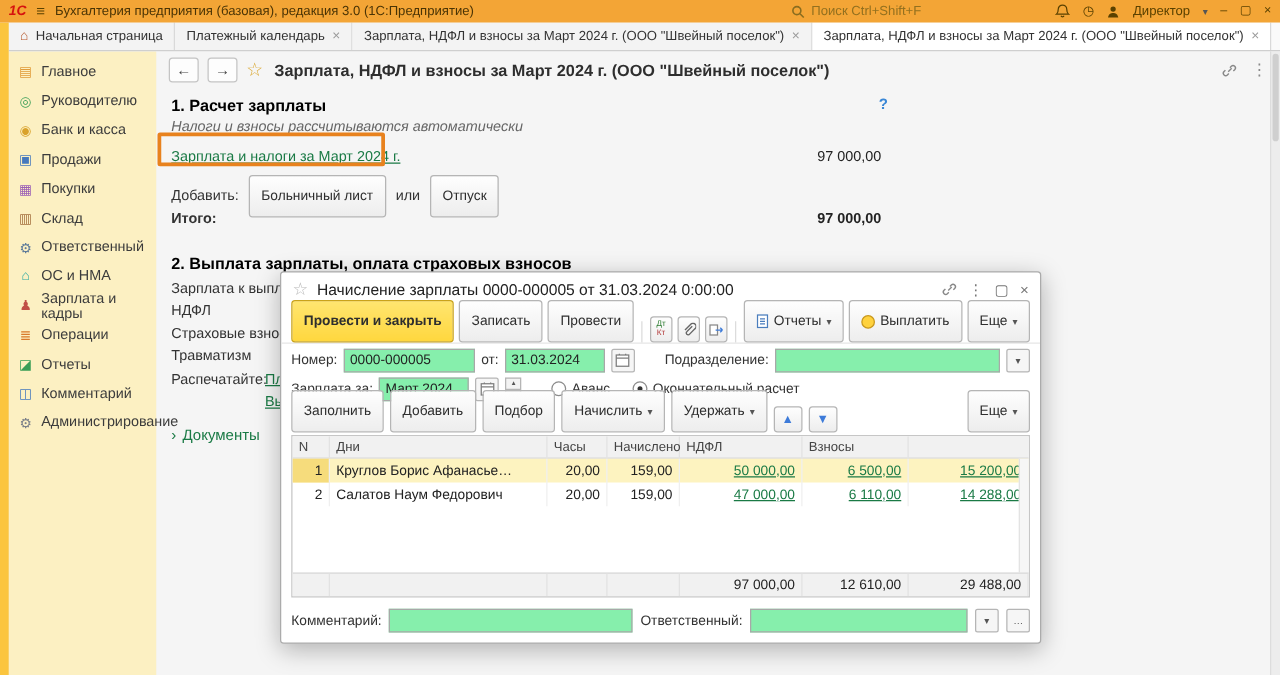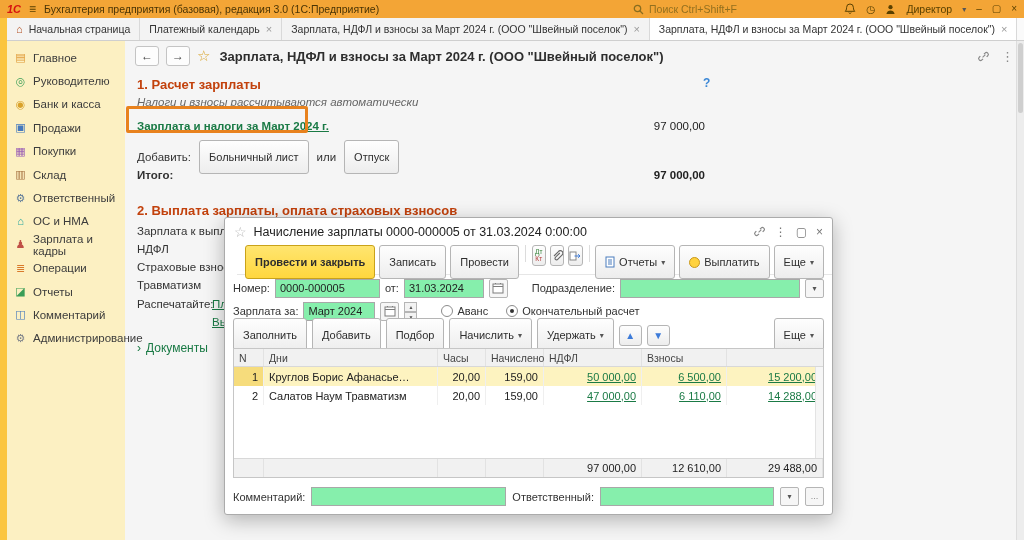--- a/index.html
+++ b/index.html
@@ -29,21 +29,21 @@
   .side-item .ic{width:13px;font-size:11px;text-align:center;flex:0 0 13px;}
 
   
   .content{position:absolute;left:125px;top:41px;right:0;bottom:0;background:#f5f5f5;}
   .page-header{display:flex;align-items:center;height:30px;padding:0 10px;gap:7px;}
   .navbtn{width:24px;height:20px;border:1px solid #c4c4c4;background:#fdfdfd;border-radius:3px;font-size:12px;color:#444;display:flex;align-items:center;justify-content:center;}
   .fav-star{color:#d9a62e;font-size:15px;}
   .page-title{font-size:13px;font-weight:bold;color:#2e2e2e;margin-left:2px;}
   .ph-right{margin-left:auto;display:flex;gap:11px;align-items:center;color:#8a8a8a;font-size:13px;}
   .abs{position:absolute;}
-  .sec-h{font-size:13px;font-weight:bold;color:#c2410c;}
+  .sec-h{font-size:13px;font-weight:bold;color:#000000;}
   .note{font-style:italic;font-size:11.5px;color:#666;}
   .lnk{color:#1a7a45;text-decoration:underline;font-size:11.5px;cursor:pointer;}
   .amount{font-size:11.5px;color:#222;text-align:right;}
   .lbl{font-size:11.5px;color:#333;}
   .help{color:#3a87d6;font-size:12px;font-weight:bold;}
   .annotation{position:absolute;left:126px;top:106px;width:182px;height:27px;border:3px solid #e8821e;border-radius:2px;z-index:12;pointer-events:none;}
   .docs-link{color:#1a7a45;font-size:12px;display:flex;gap:5px;align-items:center;}
   .scrollbar{position:absolute;right:0;top:41px;width:8px;bottom:0;background:#ededed;border-left:1px solid #ddd;z-index:6;}
   .scroll-thumb{position:absolute;top:2px;left:1px;width:5px;height:70px;background:#cfcfcf;border-radius:3px;}
 
@@ -59,21 +59,21 @@
   .dtkt i:first-child{color:#2e7d32;}
   .dtkt i:last-child{color:#b23b3b;}
   .blue-arrow{color:#3d7bd9;font-size:10px;}
 
   
   .dialog{position:absolute;left:224px;top:217px;width:609px;height:298px;background:#fff;border:1px solid #ababab;border-radius:3px;box-shadow:0 5px 20px rgba(0,0,0,.28);z-index:30;}
   .d-title{position:absolute;top:0;left:0;right:0;height:27px;display:flex;align-items:center;gap:7px;padding:0 9px;}
   .d-title .t{font-size:12.5px;color:#222;}
   .d-title .star{color:#b9b9b9;font-size:14px;}
   .d-ico{color:#777;font-size:12px;}
-  .d-toolbar{position:absolute;top:27px;left:12px;right:0;height:30px;display:flex;align-items:flex-start;gap:4px;padding:0 8px;border-bottom:1px solid #e6e6e6;}
+  .d-toolbar{position:absolute;top:27px;left:0;right:0;height:30px;display:flex;align-items:flex-end;gap:4px;padding:0 8px;border-bottom:1px solid #e6e6e6;}
   .d-row{position:absolute;left:8px;right:8px;height:20px;display:flex;align-items:center;gap:5px;font-size:11px;color:#333;}
   .input{height:19px;border:1px solid #a8a8a8;background:#86efac;padding:0 4px;font-size:11px;color:#222;font-family:inherit;}
   .mini{width:19px;height:19px;border:1px solid #b5b5b5;background:#f6f6f6;border-radius:2px;display:inline-flex;align-items:center;justify-content:center;font-size:8px;color:#555;}
   .spin{display:flex;flex-direction:column;width:13px;height:19px;}
   .spin span{flex:1;border:1px solid #b5b5b5;font-size:5px;line-height:8px;text-align:center;background:#f3f3f3;color:#555;}
   .radio{width:12px;height:12px;border:1px solid #8c8c8c;border-radius:50%;background:#fff;display:inline-block;position:relative;flex:0 0 12px;}
   .radio.on::after{content:"";position:absolute;left:3px;top:3px;width:4px;height:4px;border-radius:50%;background:#333;}
   .rgroup{display:flex;align-items:center;gap:4px;}
 
   
@@ -214,21 +214,21 @@
             <path d="M7.5 4.5l1.2-1.2a2 2 0 012.9 2.9L10.4 7.4" fill="none" stroke="#888" stroke-width="1.2"></path>
             <path d="M6.5 9.5L5.3 10.7a2 2 0 01-2.9-2.9L3.6 6.6" fill="none" stroke="#888" stroke-width="1.2"></path>
           </svg>
         <span>⋮</span>
       </div>
     </div>
 
     <div class="abs sec-h" style="left:12px;top:36px;">1. Расчет зарплаты</div>
     <div class="abs help" style="left:578px;top:35px;">?</div>
     <div class="abs note" style="left:12px;top:55px;">Налоги и взносы рассчитываются автоматически</div>
-    <a class="abs lnk" style="left:12px;top:79px;font-weight:bold;">Зарплата и налоги за Март 2024 г.</a>
+    <a class="abs lnk" style="left:12px;top:79px;">Зарплата и налоги за Март 2024 г.</a>
     <div class="abs amount" style="left:400px;top:79px;width:180px;">97 000,00</div>
     <div class="abs" style="left:12px;top:99px;display:flex;align-items:center;gap:8px;">
       <span class="lbl">Добавить:</span>
       <button class="btn">Больничный лист</button>
       <span class="lbl">или</span>
       <button class="btn">Отпуск</button>
     </div>
     <div class="abs lbl" style="left:12px;top:128px;font-weight:bold;">Итого:</div>
     <div class="abs amount" style="left:400px;top:128px;width:180px;font-weight:bold;">97 000,00</div>
 
@@ -350,21 +350,21 @@
         <span class="radio"></span>
         <span>Аванс</span>
       </span>
       <span style="width:8px;"></span>
       <span class="rgroup">
         <span class="radio on"></span>
         <span>Окончательный расчет</span>
       </span>
     </div>
 
-    <div class="d-row" style="top:106px;height:22px;">
+    <div class="d-row" style="top:106px;height:22px;align-items:flex-end;">
       <button class="btn">Заполнить</button>
       <button class="btn">Добавить</button>
       <button class="btn">Подбор</button>
       <button class="btn">
           <span>Начислить</span>
           <span class="caret">▾</span>
         </button>
       <button class="btn">
           <span>Удержать</span>
           <span class="caret">▾</span>
@@ -400,21 +400,21 @@
           </div>
         <div class="numc">
             <a class="tlnk">6 500,00</a>
           </div>
         <div class="numc">
             <a class="tlnk">15 200,00</a>
           </div>
       </div>
       <div class="grid7 trow">
         <div class="numc">2</div>
-        <div>Салатов Наум Травматизм</div>
+        <div>Салатов Наум Федорович</div>
         <div class="numc">20,00</div>
         <div class="numc">159,00</div>
         <div class="numc">
             <a class="tlnk">47 000,00</a>
           </div>
         <div class="numc">
             <a class="tlnk">6 110,00</a>
           </div>
         <div class="numc">
             <a class="tlnk">14 288,00</a>

